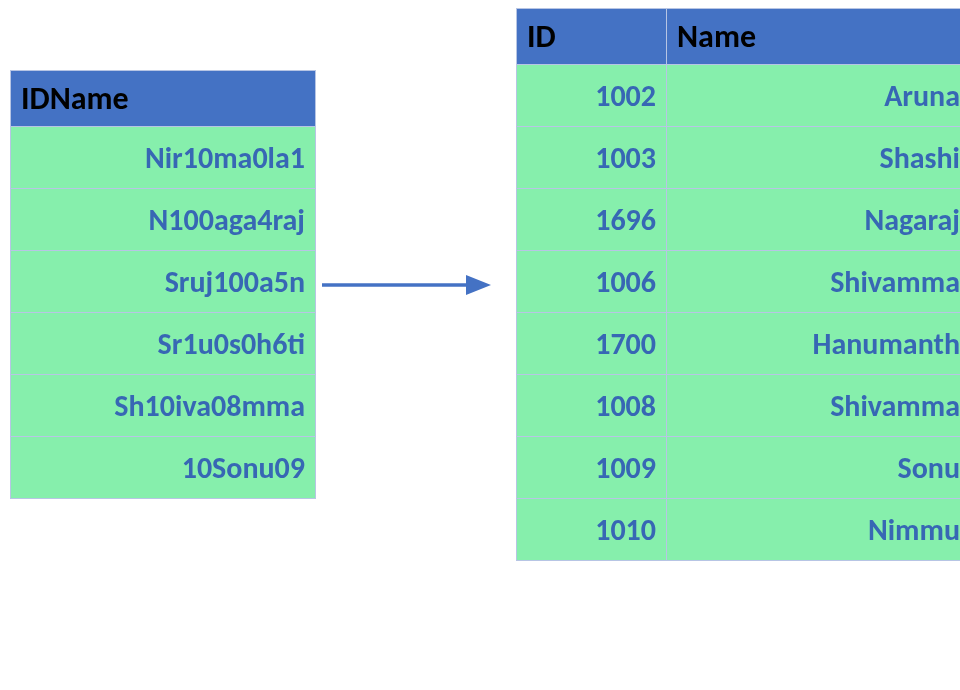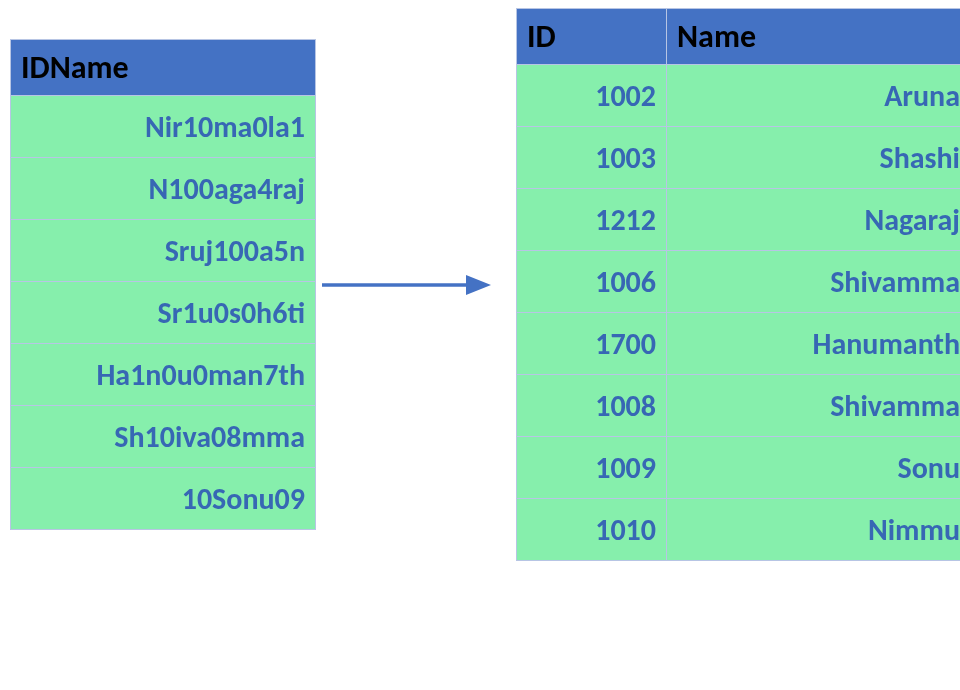--- a/index.html
+++ b/index.html
@@ -79,23 +79,20 @@
       <tr>
           <td>N100aga4raj</td>
         </tr>
       <tr>
           <td>Sruj100a5n</td>
         </tr>
       <tr>
           <td>Sr1u0s0h6ti</td>
         </tr>
       <tr>
-          <td>Ha1n0u0man7th</td>
-        </tr>
-      <tr>
           <td>Sh10iva08mma</td>
         </tr>
       <tr>
           <td>10Sonu09</td>
         </tr>
     </tbody>
   </table>
 
   <div class="arrow-wrap">
     <svg class="arrow" width="175" height="40" viewBox="0 0 175 40">
@@ -118,21 +115,21 @@
     <tbody>
       <tr>
         <td>1002</td>
         <td>Aruna</td>
       </tr>
       <tr>
         <td>1003</td>
         <td>Shashi</td>
       </tr>
       <tr>
-        <td>1212</td>
+        <td>1696</td>
         <td>Nagaraj</td>
       </tr>
       <tr>
         <td>1006</td>
         <td>Shivamma</td>
       </tr>
       <tr>
         <td>1700</td>
         <td>Hanumanth</td>
       </tr>

